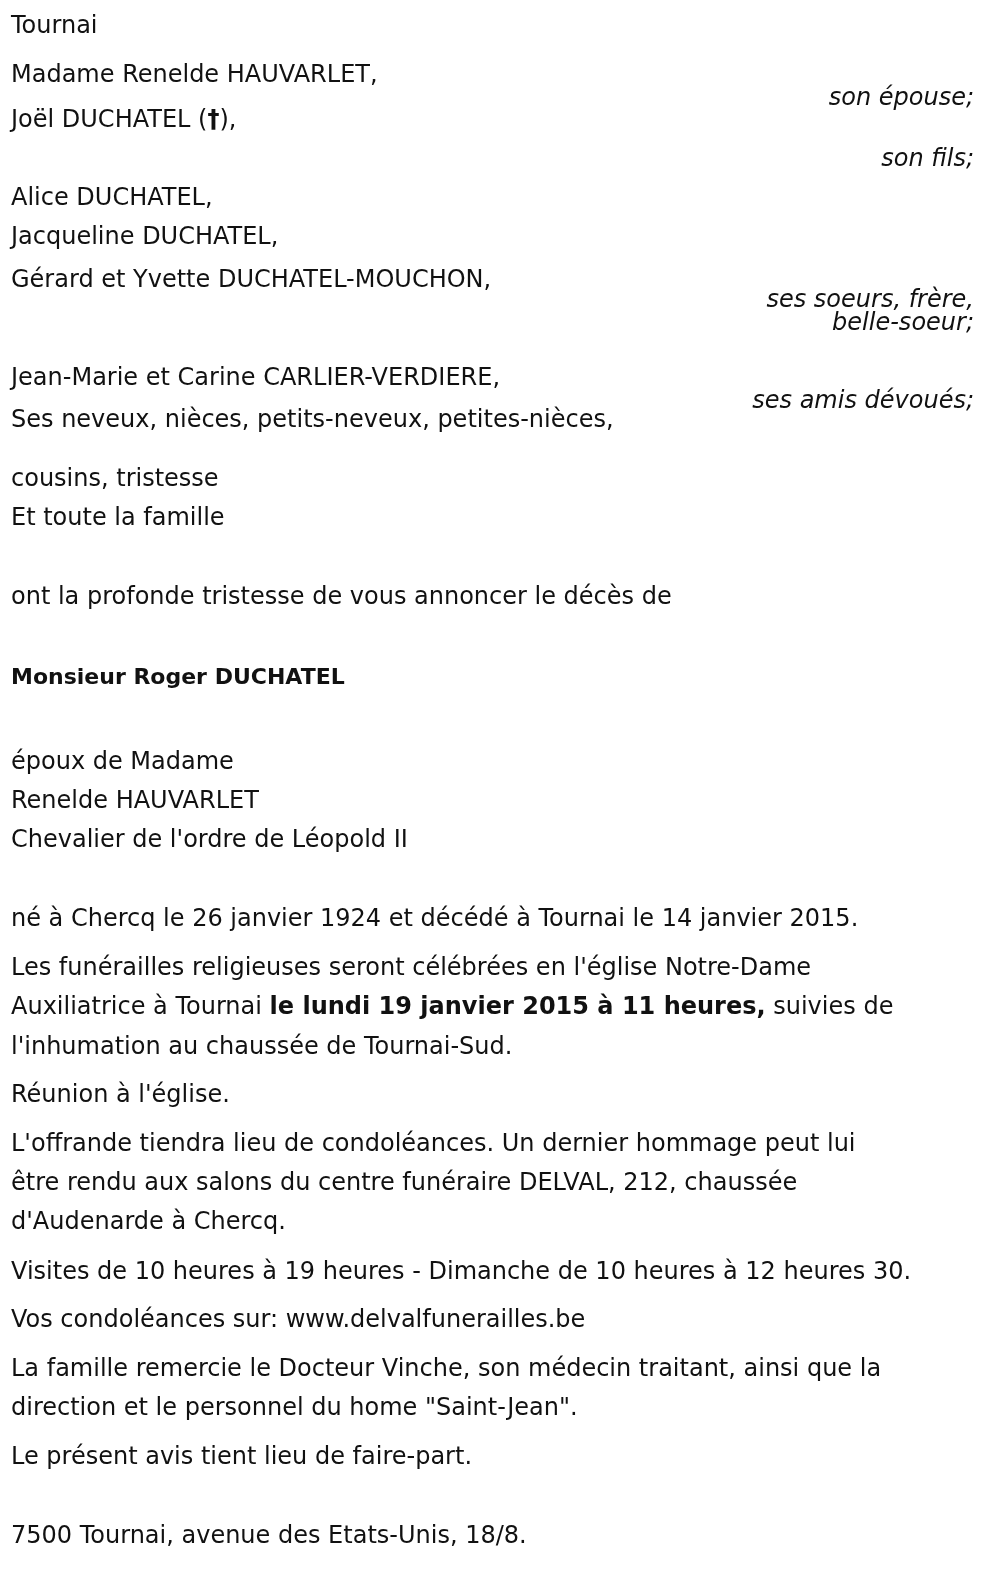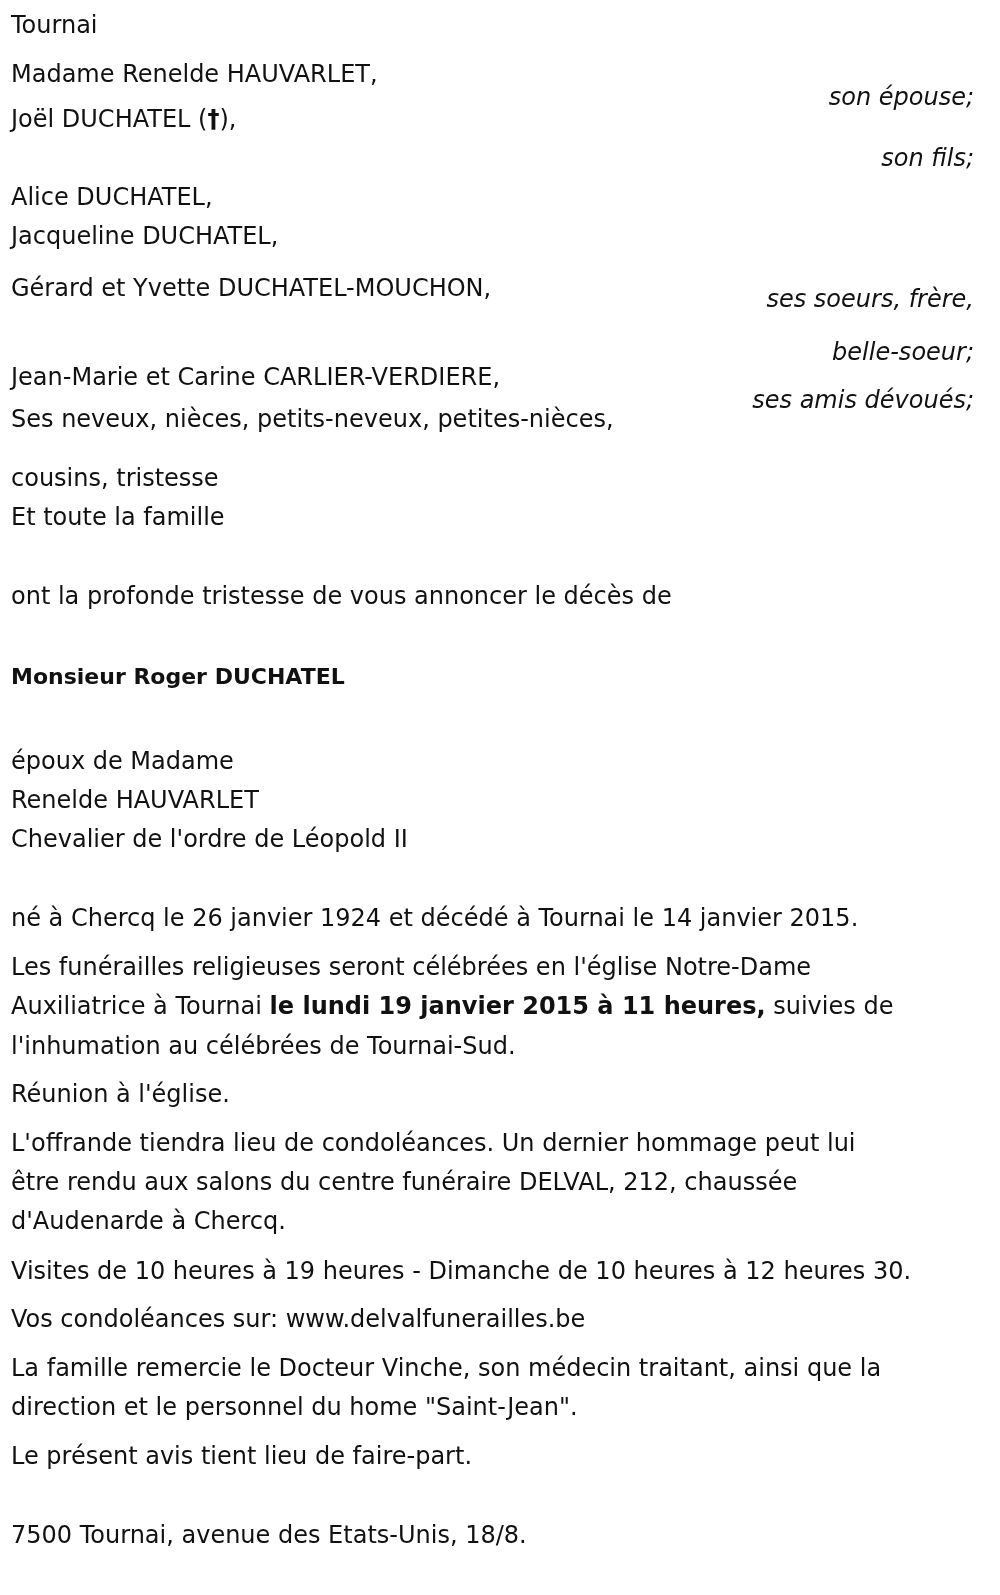--- a/index.html
+++ b/index.html
@@ -23,44 +23,44 @@
   <div class="line" style="top:10px">Tournai</div>
 
   <div class="line" style="top:59px">Madame Renelde HAUVARLET,</div>
   <div class="right" style="top:82px">son épouse;</div>
 
   <div class="line" style="top:104px"><span>Joël DUCHATEL (</span><span class="cross">†</span><span>),</span></div>
   <div class="right" style="top:143px">son fils;</div>
 
   <div class="line" style="top:182px">Alice DUCHATEL,</div>
   <div class="line" style="top:221px">Jacqueline DUCHATEL,</div>
-  <div class="line" style="top:273px">Gérard et Yvette DUCHATEL-MOUCHON,</div>
+  <div class="line" style="top:264px">Gérard et Yvette DUCHATEL-MOUCHON,</div>
   <div class="right" style="top:284px">ses soeurs, frère,</div>
-  <div class="right" style="top:337px">belle-soeur;</div>
+  <div class="right" style="top:307px">belle-soeur;</div>
 
   <div class="line" style="top:362px">Jean-Marie et Carine CARLIER-VERDIERE,</div>
   <div class="right" style="top:385px">ses amis dévoués;</div>
 
   <div class="line" style="top:404px">Ses neveux, nièces, petits-neveux, petites-nièces,</div>
   <div class="line" style="top:463px">cousins, tristesse</div>
   <div class="line" style="top:502px">Et toute la famille</div>
 
   <div class="line" style="top:581px">ont la profonde tristesse de vous annoncer le décès de</div>
 
   <div class="line title" style="top:657px">Monsieur Roger DUCHATEL</div>
 
   <div class="line" style="top:746px">époux de Madame</div>
   <div class="line" style="top:785px">Renelde HAUVARLET</div>
   <div class="line" style="top:824px">Chevalier de l'ordre de Léopold II</div>
 
   <div class="line" style="top:903px">né à Chercq le 26 janvier 1924 et décédé à Tournai le 14 janvier 2015.</div>
 
   <div class="line" style="top:952px">Les funérailles religieuses seront célébrées en l'église Notre-Dame</div>
   <div class="line" style="top:991px"><span>Auxiliatrice à Tournai </span><span class="b">le lundi 19 janvier 2015 à 11 heures,</span><span> suivies de</span></div>
-  <div class="line" style="top:1031px">l'inhumation au célébrées de Tournai-Sud.</div>
+  <div class="line" style="top:1031px">l'inhumation au chaussée de Tournai-Sud.</div>
 
   <div class="line" style="top:1079px">Réunion à l'église.</div>
 
   <div class="line" style="top:1128px">L'offrande tiendra lieu de condoléances. Un dernier hommage peut lui</div>
   <div class="line" style="top:1167px">être rendu aux salons du centre funéraire DELVAL, 212, chaussée</div>
   <div class="line" style="top:1206px">d'Audenarde à Chercq.</div>
 
   <div class="line" style="top:1256px">Visites de 10 heures à 19 heures - Dimanche de 10 heures à 12 heures 30.</div>
 
   <div class="line" style="top:1304px">Vos condoléances sur: www.delvalfunerailles.be</div>

